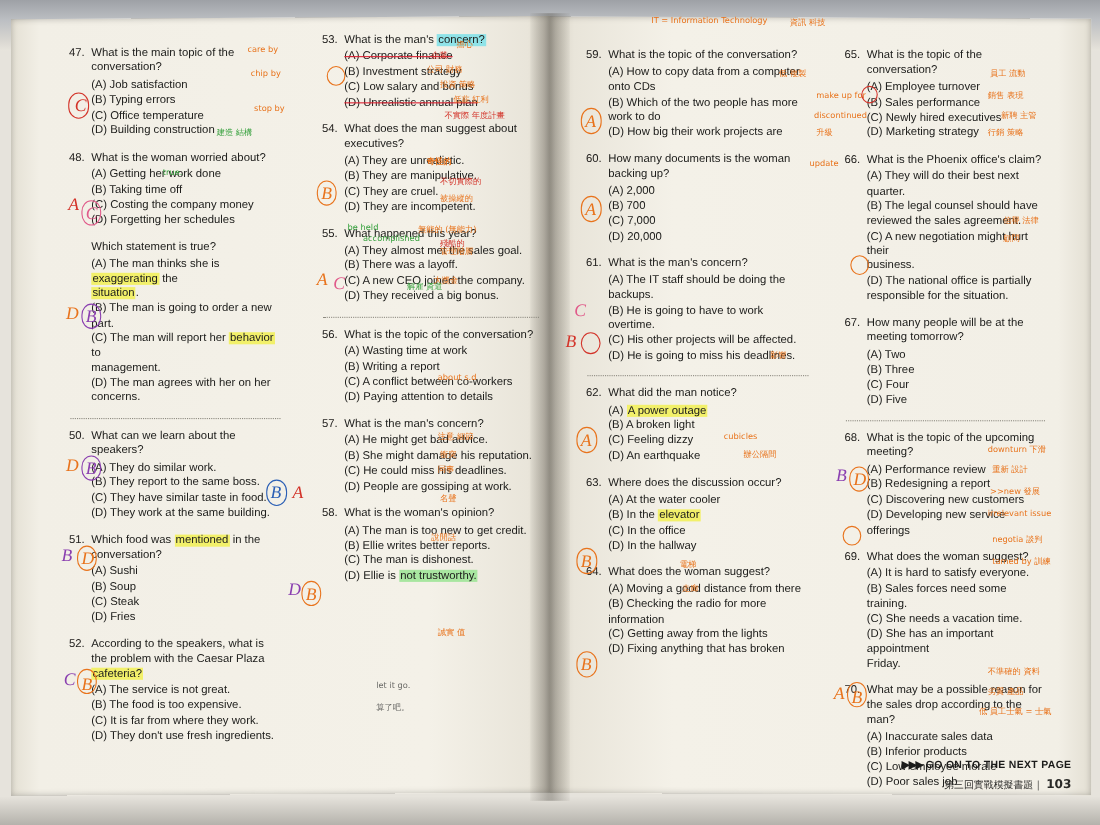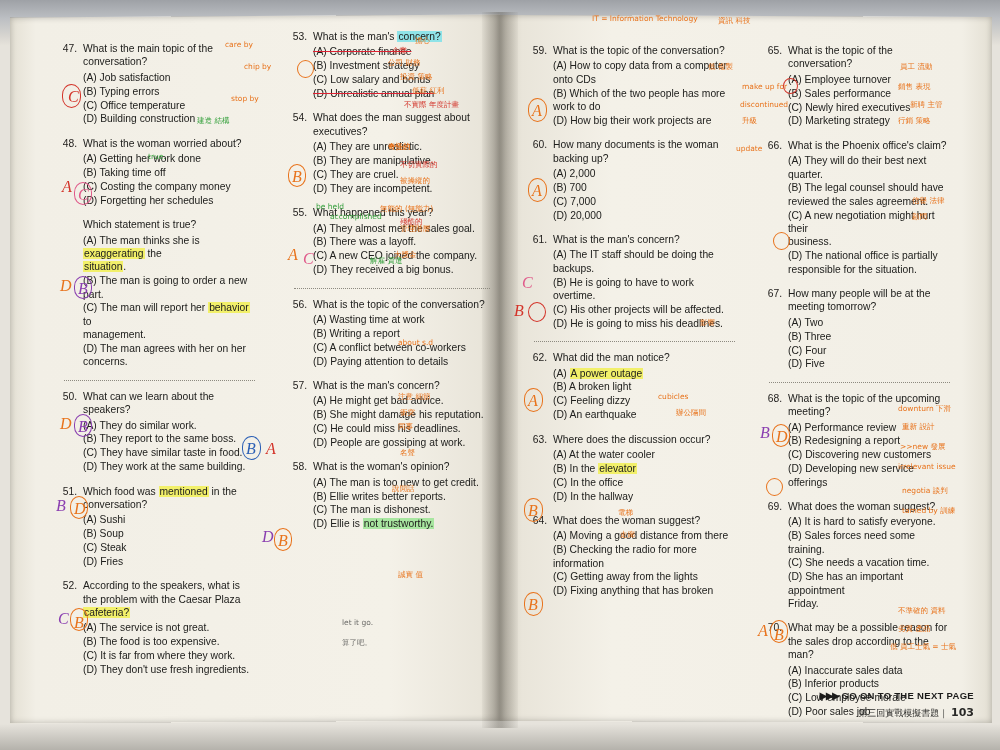--- a/index.html
+++ b/index.html
@@ -425,21 +425,21 @@
         <div class="opt">(D) Poor sales job</div>
       </div>
     </div>
   </div>
 
   <div class="ink" style="left:0;top:0;width:1000px;height:750px;">
 
     <span class="letter red" style="left:68px;top:88px;">C</span>
     <span class="oval red" style="left:62px;top:84px;width:17px;height:22px;"></span>
     <span class="hand-sm org" style="left:225px;top:40px;">care by</span>
-    <span class="hand-sm org" style="left:228px;top:62px;padding-left:16px;">chip by</span>
+    <span class="hand-sm org" style="left:212px;top:62px;padding-left:16px;">chip by</span>
     <span class="hand-sm org" style="left:231px;top:94px;">stop by</span>
     <span class="hand-sm cjk grn" style="left:197px;top:116px;">建造 結構</span>
     <span class="hand-sm grn" style="left:148px;top:152px;">true.</span>
     <span class="letter red" style="left:62px;top:178px;">A</span>
     <span class="letter pnk" style="left:78px;top:186px;">C</span>
     <span class="oval pnk" style="left:74px;top:182px;width:16px;height:21px;"></span>
     <span class="letter org" style="left:60px;top:277px;">D</span>
     <span class="letter pur" style="left:78px;top:280px;">B</span>
     <span class="oval pur" style="left:74px;top:276px;width:16px;height:21px;"></span>
     <span class="letter org" style="left:60px;top:415px;">D</span>

